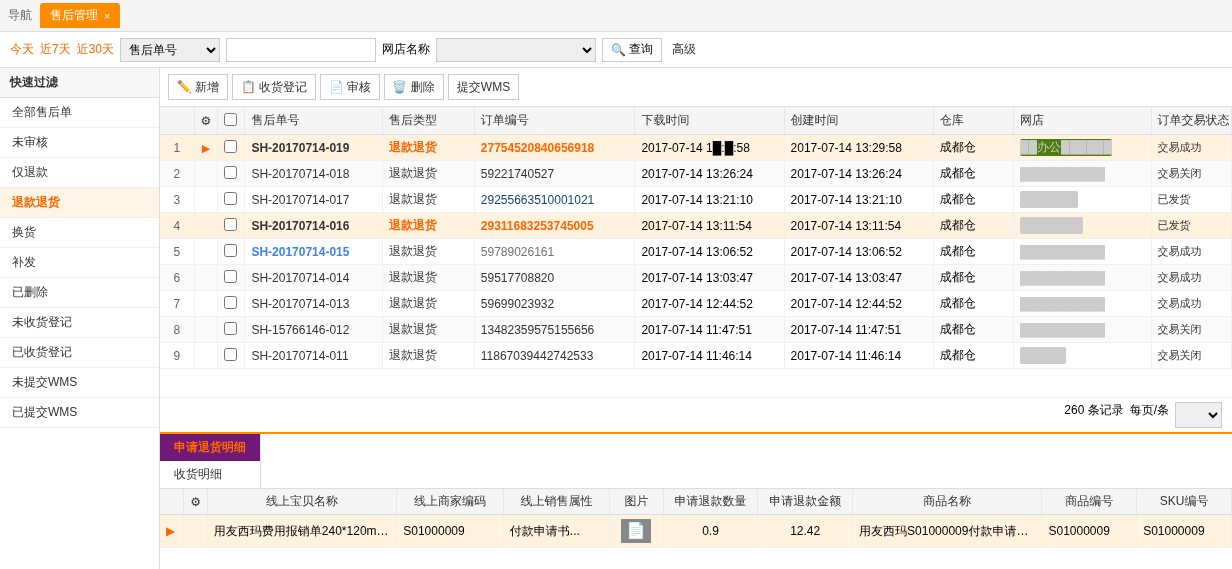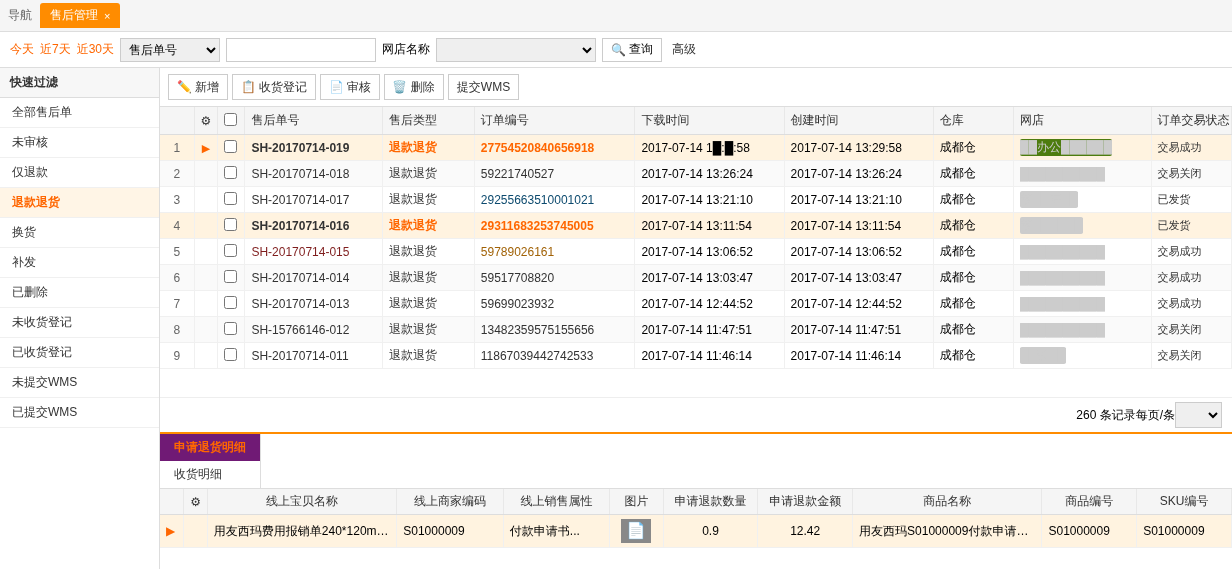--- a/index.html
+++ b/index.html
@@ -184,25 +184,25 @@
       font-size: 11px;
     }
     .status-badge {
       color: #333;
       font-size: 11px;
     }
 
     
     .pagination-bar {
       display: flex;
-      align-items: center;
       justify-content: flex-end;
       padding: 4px 10px;
       border-top: 1px solid #eee;
       background: #fff;
+      gap: 6px;
     }
     .page-select {
       border: 1px solid #ccc;
       height: 22px;
       padding: 12px 2px;
     }
 
     
     .bottom-tabs {
       display: flex;
@@ -403,23 +403,23 @@
     <td>成都仓</td>
     <td><span style="display:inline-block;background:#ccc;color:#ccc;border-radius:2px;">苏██████</span></td>
     <td class="status-badge">已发货</td>
   </tr>
             <tr>
     <td style="text-align:center;color:#666;">5</td>
     <td style="text-align:center;">
       <span class="play-icon"></span>
     </td>
     <td><input type="checkbox" style=""></td>
-    <td style="color:#7f1d1d;font-weight:normal">SH-20170714-015</td>
-    <td style="color:#333;font-weight:normal">退款退货</td>
-    <td style="color:#a16207;font-weight:normal">59789026161</td>
+    <td style="color:#3b82f6;font-weight:bold">SH-20170714-015</td>
+    <td style="color:#333;font-weight:normal">退款退货</td>
+    <td style="color:#737373;font-weight:normal">59789026161</td>
     <td>2017-07-14 13:06:52</td>
     <td>2017-07-14 13:06:52</td>
     <td>成都仓</td>
     <td><span style="display:inline-block;background:#ccc;color:#ccc;border-radius:2px;">██████████</span></td>
     <td class="status-badge">交易成功</td>
   </tr>
             <tr>
     <td style="text-align:center;color:#666;">6</td>
     <td style="text-align:center;">
       <span class="play-icon"></span>

